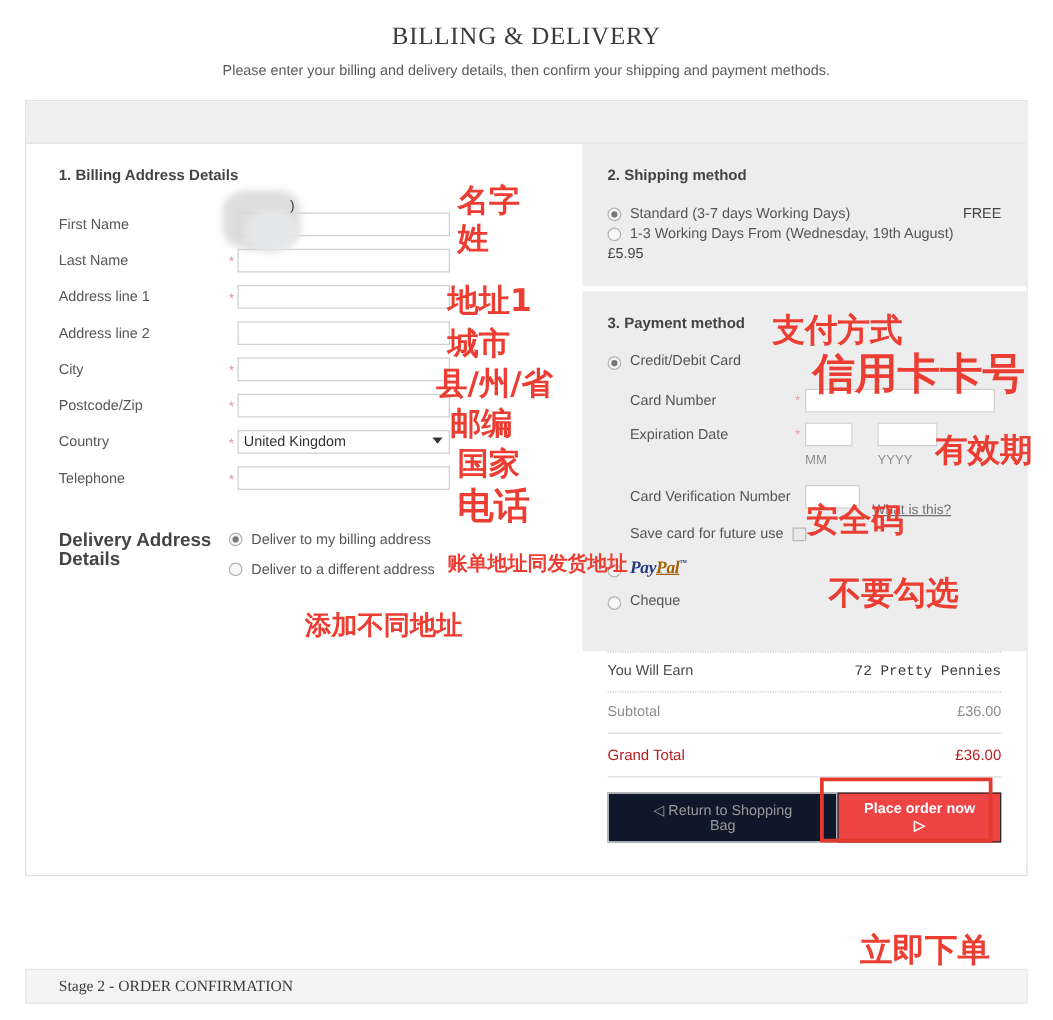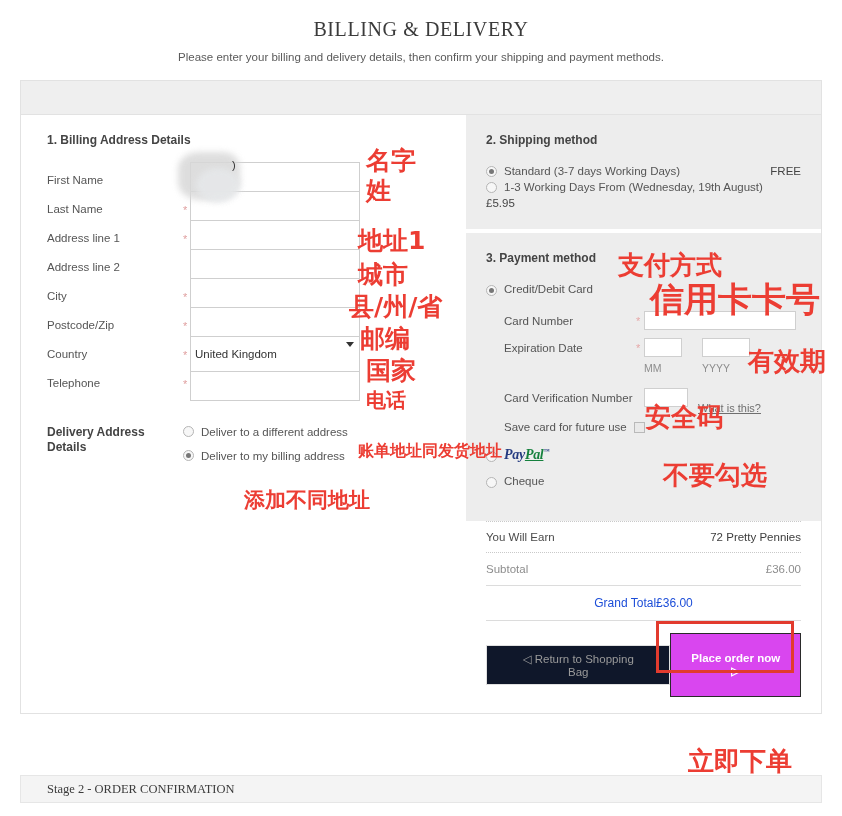--- a/index.html
+++ b/index.html
@@ -40,21 +40,21 @@
 
   .sect-title{
     font-size:12px; font-weight:bold; color:#444; margin:0 0 18px 0;
   }
 
   
   .frow{ display:flex; align-items:center; height:29px; }
   .flabel{ width:136px; font-size:11.5px; color:#555; }
   .fstar{ width:7px; color:#e0a0a0; font-size:11px; line-height:1; padding-top:3px;}
   .fbox{
-    width:170px; height:36px;
+    width:170px; height:19px;
     border:1px solid #cfcfcf;
     background:#fff;
     box-sizing:border-box;
   }
   .fbox.sel{
     position:relative; display:flex; align-items:center;
     padding:0 4px; font-size:11.5px; color:#333;
     background:#fff;
   }
   .caret{ position:absolute; right:5px; top:5px; width:0;height:0;
@@ -72,21 +72,21 @@
     position:absolute; left:196px; top:168px; width:44px; height:34px;
     background:#e6e8ea; opacity:.9; border-radius:50%;
     filter:blur(3px); pointer-events:none;
   }
   .redtext{
     position:absolute; left:232px; top:159px; font-size:11px; color:#333;
   }
 
   
   .delivery{ display:flex; margin-top:28px; }
-  .delivery-lab{ width:136px; font-size:12px; font-weight:bold; color:#444; line-height:15px;}
+  .delivery-lab{ width:136px; font-size:15px; font-weight:bold; color:#444; line-height:15px;}
   .delivery-opts{ width:230px; }
   .optrow{ display:flex; align-items:flex-start; margin-bottom:10px; }
   .optrow span.txt{ font-size:11.5px; color:#555; line-height:14px; }
 
   
   .radio{
     width:11px;height:11px;border-radius:50%;
     border:1px solid #b5b5b5;background:#f7f7f7;
     margin-right:7px; flex:0 0 auto; position:relative; top:1px;
     box-sizing:border-box;
@@ -128,39 +128,39 @@
   .mmyy span{ display:inline-block; }
   .whatis{ font-size:11px; color:#6f6f6f; text-decoration:underline; margin-left:10px;margin-top:20px;}
   .savecard{ display:flex; align-items:center; padding-left:18px; margin-top:10px;}
   .savecard .txt{ font-size:11.5px; color:#555; margin-right:7px;}
 
   .paypal{
     font-family:"Liberation Serif","DejaVu Serif",serif;
     font-style:italic; font-weight:bold; font-size:14px; letter-spacing:-.3px;
   }
   .paypal .p1{ color:#253b80; }
-  .paypal .p2{ color:#15803d;text-decoration:underline; }
+  .paypal .p2{ color:#a16207;text-decoration:underline; }
   .paypal sup{ font-size:6px; color:#253b80; }
 
   
   .summary{ padding:0 20px 0 20px; background:#fff; }
   .dots{ border-top:1px dotted #c9c9c9; height:0; }
   .solid{ border-top:1px solid #dcdcdc; height:0; }
   .sumrow{ display:flex; justify-content:space-between; font-size:11.5px; padding:9px 0; }
-  .sumrow.earn .l{ color:#4a4a4a;} .sumrow.earn .r{ color:#3d3d3d;}
+  .sumrow.earn .l{ color:#4a4a4a;} .sumrow.earn .r{ color:#3d3d3d;font-family:Liberation Mono, monospace;}
   .sumrow.small{ padding:2px 0; color:#8d8d8d;}
-  .sumrow.total{ font-size:12px; color:#1d4ed8; padding:10px 0;justify-content:center;}
+  .sumrow.total{ font-size:12px; color:#b91c1c; padding:10px 0;}
   .btnrow{ display:flex; justify-content:space-between; align-items:center; padding:12px 0 16px 0;}
   .btn-return{
     background:#0f172a; border:1px solid #e0e0e0; color:#9a9a9a;
     font-size:11.5px; padding:6px 24px; box-sizing:border-box;text-align:center;
   }
   .btn-place{
-    background:#d946ef; border:1px solid #2a2a2a; color:#ffffff;
-    font-size:11.5px; font-weight:bold; padding:18px 14px; box-sizing:border-box;
+    background:#ef4444; border:1px solid #2a2a2a; color:#ffffff;
+    font-size:11.5px; font-weight:bold; padding:6px 14px; box-sizing:border-box;
   }
   .place-wrap{ position:relative; }
   .hl-box{
     position:absolute; left:-14px; top:-12px; width:138px; height:52px;
     border:3px solid #e23b2e; box-sizing:border-box; pointer-events:none;
   }
 
   .stagebar{
     position:absolute; left:20px; top:775px; width:802px; height:28px;
     background:#f4f4f4; border:1px solid #e6e6e6; box-sizing:border-box;
@@ -238,26 +238,26 @@
         </div>
       </div>
 
       <div class="delivery">
         <div class="delivery-lab">
           <div>Delivery Address</div>
           <div>Details</div>
         </div>
         <div class="delivery-opts">
           <div class="optrow">
+            <span class="radio on"></span>
+            <span class="txt">Deliver to my billing address</span>
+          </div>
+          <div class="optrow">
             <span class="radio"></span>
             <span class="txt">Deliver to a different address</span>
-          </div>
-          <div class="optrow">
-            <span class="radio on"></span>
-            <span class="txt">Deliver to my billing address</span>
           </div>
         </div>
       </div>
     </div>
 
     <div class="col-right">
 
       <div class="panel shipping">
         <div class="sect-title">2. Shipping method</div>
         <div class="shiprow">
@@ -360,21 +360,21 @@
 </div>
 
 <div id="anno-layer">
     <div class="anno" style="left: 366px; top: 148px; font-size: 25px; color: rgb(236, 61, 51);">名字</div>
     <div class="anno" style="left: 366px; top: 178px; font-size: 25px; color: rgb(236, 61, 51);">姓</div>
     <div class="anno" style="left: 358px; top: 228px; font-size: 25px; color: rgb(236, 61, 51);">地址1</div>
     <div class="anno" style="left: 358px; top: 262px; font-size: 25px; color: rgb(236, 61, 51);">城市</div>
     <div class="anno" style="left: 349px; top: 294px; font-size: 25px; color: rgb(236, 61, 51);">县/州/省</div>
     <div class="anno" style="left: 360px; top: 326px; font-size: 25px; color: rgb(236, 61, 51);">邮编</div>
     <div class="anno" style="left: 366px; top: 358px; font-size: 25px; color: rgb(236, 61, 51);">国家</div>
-    <div class="anno" style="left: 366px; top: 390px; font-size: 20px; color: rgb(236, 61, 51);">电话</div>
+    <div class="anno" style="left: 366px; top: 390px; font-size: 29px; color: rgb(236, 61, 51);">电话</div>
     <div class="anno" style="left: 358px; top: 443px; font-size: 16px; color: rgb(236, 61, 51);">账单地址同发货地址</div>
     <div class="anno" style="left: 244px; top: 490px; font-size: 21px; color: rgb(236, 61, 51);">添加不同地址</div>
     <div class="anno" style="left: 618px; top: 252px; font-size: 26px; color: rgb(236, 61, 51);">支付方式</div>
     <div class="anno" style="left: 650px; top: 282px; font-size: 34px; color: rgb(236, 61, 51);">信用卡卡号</div>
     <div class="anno" style="left: 748px; top: 348px; font-size: 26px; color: rgb(236, 61, 51);">有效期</div>
     <div class="anno" style="left: 645px; top: 404px; font-size: 26px; color: rgb(236, 61, 51);">安全码</div>
     <div class="anno" style="left: 663px; top: 462px; font-size: 26px; color: rgb(236, 61, 51);">不要勾选</div>
     <div class="anno" style="left: 688px; top: 748px; font-size: 26px; color: rgb(236, 61, 51);">立即下单</div>
   </div>
 

